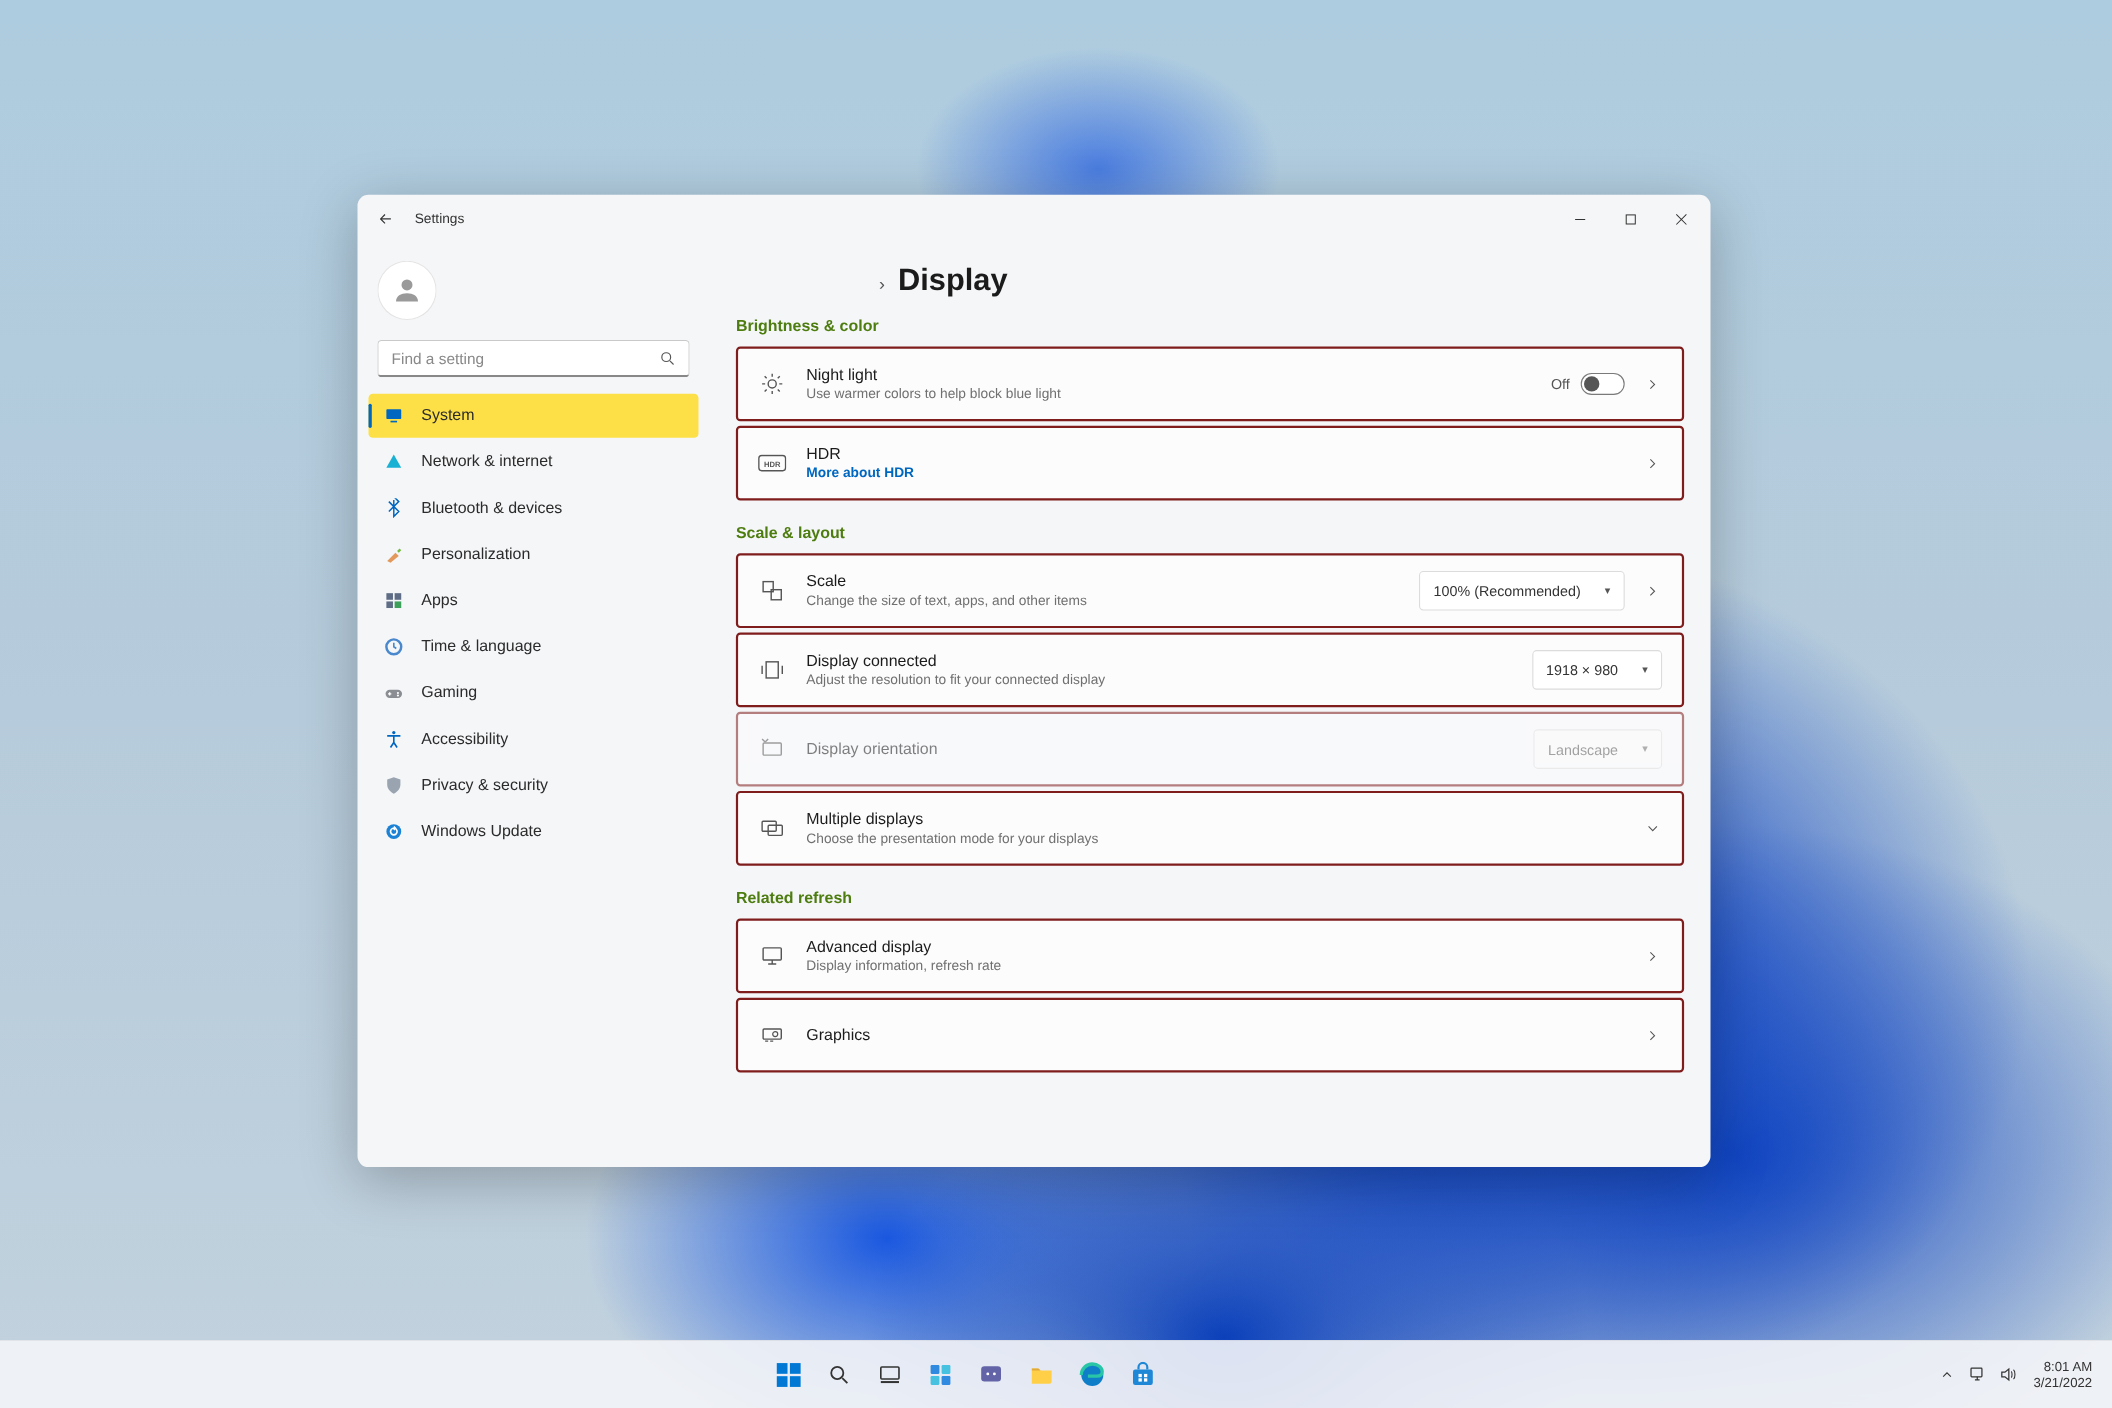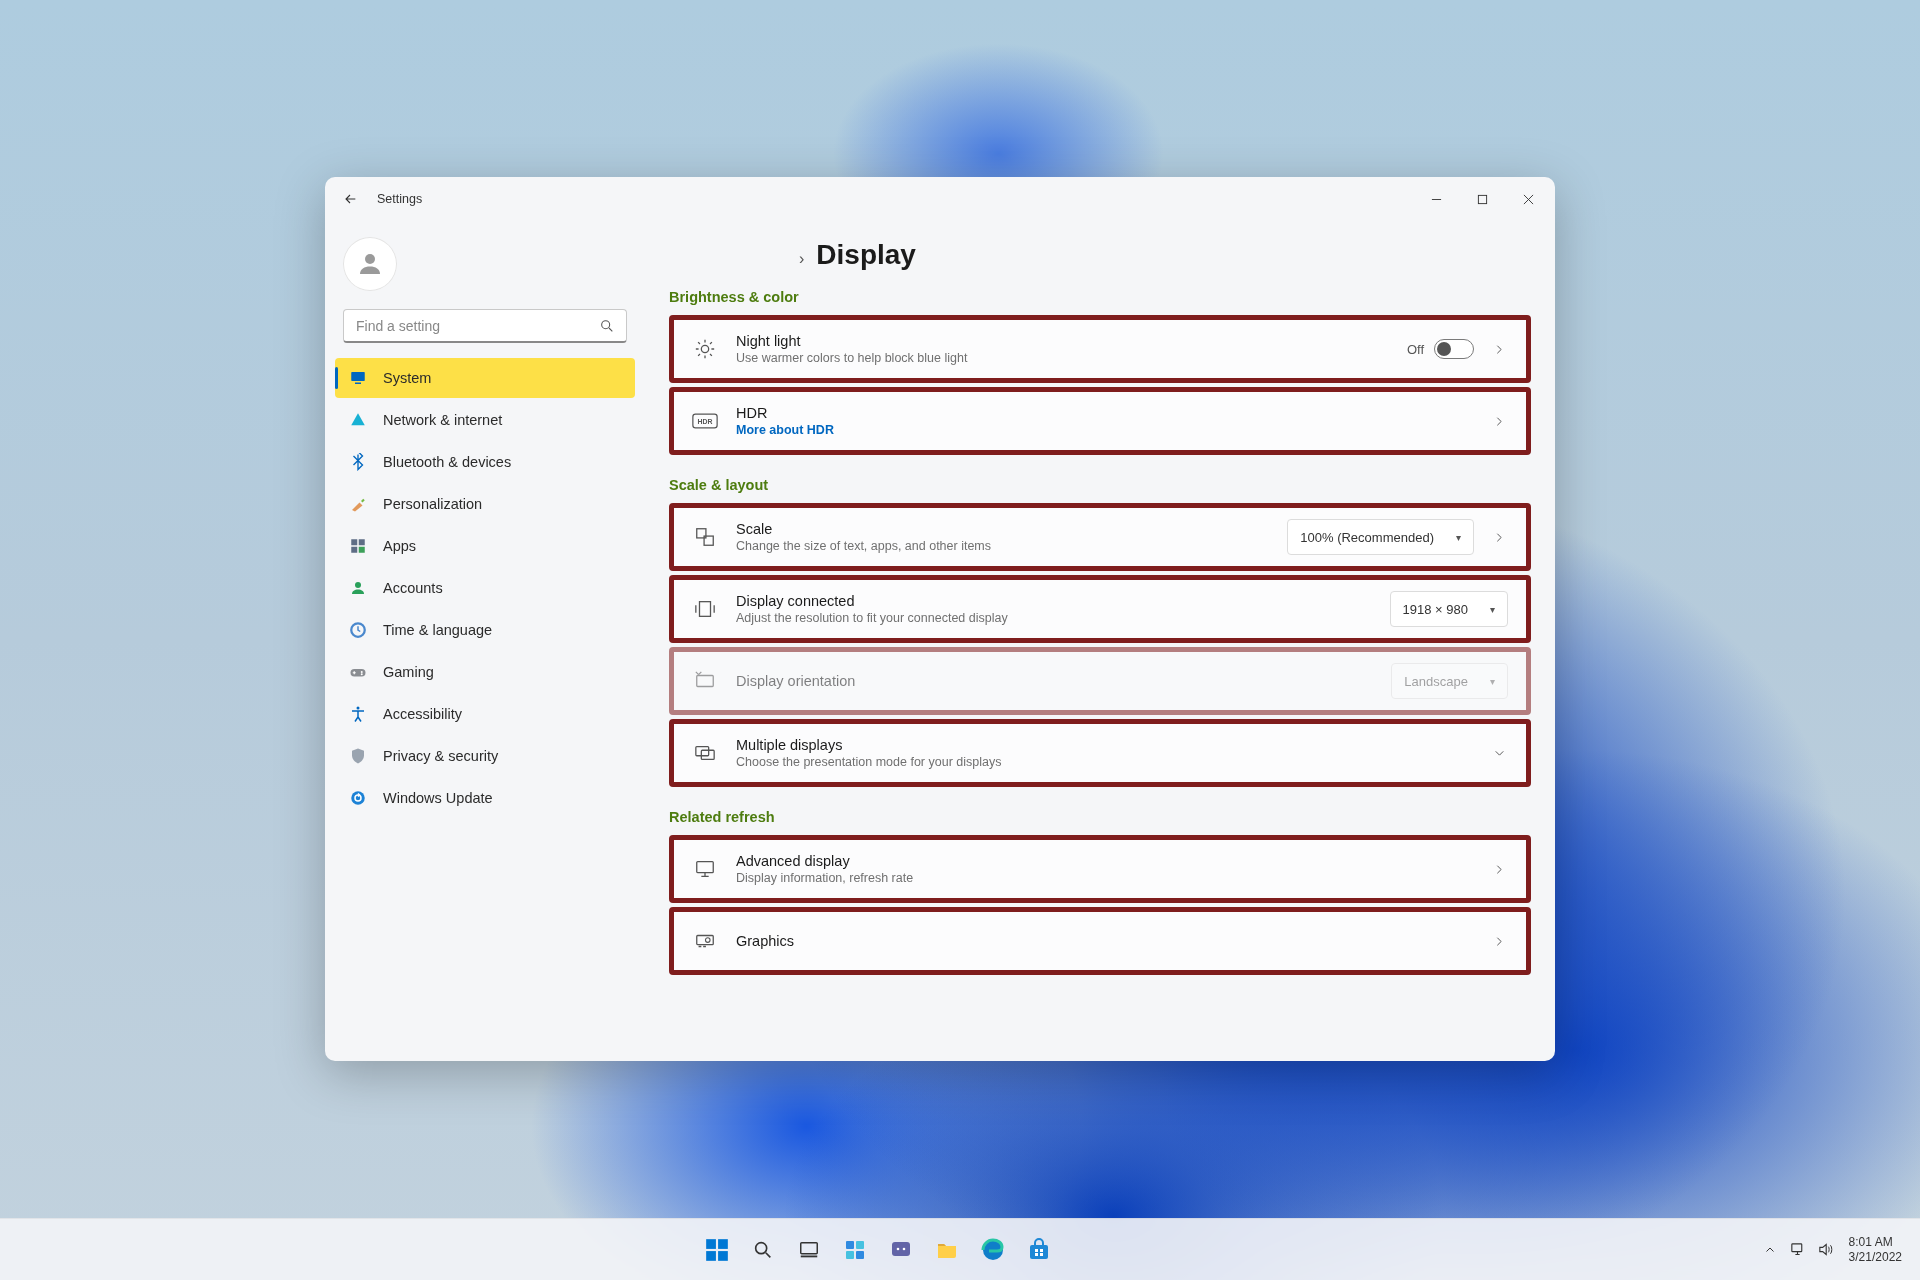--- a/index.html
+++ b/index.html
@@ -116,21 +116,21 @@
   }
   .breadcrumb .chev { font-size:16px; font-weight:400; color:#555; margin-right:4px;}
   .section-title {
     font-size: 14.5px; font-weight:600; color:#4d7c0f;
     margin: 22px 0 10px 0;
   }
   .section-title.first { margin-top: 2px; }
   .cards { display:flex; flex-direction:column; gap:4px; }
   .card {
     background:#fcfcfd;
-    border:5px solid #7f1d1d;
+    border:2px solid #7f1d1d;
     border-radius:4px;
     display:flex; align-items:center;
     min-height:68px;
     padding: 0 18px;
     cursor:pointer;
   }
   .card.disabled { opacity:.55; cursor:default; }
   .card-icon {
     width: 26px; height:26px; margin-right:18px;
     display:flex;align-items:center;justify-content:center;
@@ -175,21 +175,21 @@
   .tb-center { flex:1; display:flex; justify-content:center; gap:8px; }
   .tb-center .tbi, .tray .tbi {
     width:38px; height:38px; border-radius:4px;
     display:flex;align-items:center;justify-content:center;
     cursor:pointer;
   }
   .tray {
     display:flex; align-items:center; gap:2px;
     padding-right:10px;
   }
-  .tray-time { font-size:12px; line-height:1.25; color:#333; padding:0 8px; }
+  .tray-time { text-align:right; font-size:12px; line-height:1.25; color:#333; padding:0 8px; }
 </style>
 </head>
 <body>
 
 <div class="wallpaper"></div>
 
 <div class="window">
   <div class="titlebar">
     <div class="tb-back">
       <svg viewBox="0 0 24 24" width="16" height="16">
@@ -272,29 +272,20 @@
           <div class="sb-item">
             <span class="sb-icon">
               <svg viewBox="0 0 24 24" width="18" height="18">
                 <rect x="3" y="3" width="8" height="8" fill="#5e6d85"></rect>
                 <rect x="13" y="3" width="8" height="8" fill="#5e6d85"></rect>
                 <rect x="3" y="13" width="8" height="8" fill="#5e6d85"></rect>
                 <rect x="13" y="13" width="8" height="8" fill="#3da05a"></rect>
               </svg>
             </span>
             <span>Apps</span>
-          </div>
-          <div class="sb-item">
-            <span class="sb-icon">
-              <svg viewBox="0 0 24 24" width="18" height="18">
-                <circle cx="12" cy="8" r="4" fill="#29a05a"></circle>
-                <path d="M4 20c0-4 3.5-6 8-6s8 2 8 6z" fill="#29a05a"></path>
-              </svg>
-            </span>
-            <span>Accounts</span>
           </div>
           <div class="sb-item">
             <span class="sb-icon">
               <svg viewBox="0 0 24 24" width="18" height="18">
                 <circle cx="12" cy="12" r="9" fill="none" stroke="#4a88cd" stroke-width="3"></circle>
                 <path d="M12 7v5l3 2" stroke="#4a88cd" stroke-width="2" fill="none"></path>
               </svg>
             </span>
             <span>Time &amp; language</span>
           </div>

